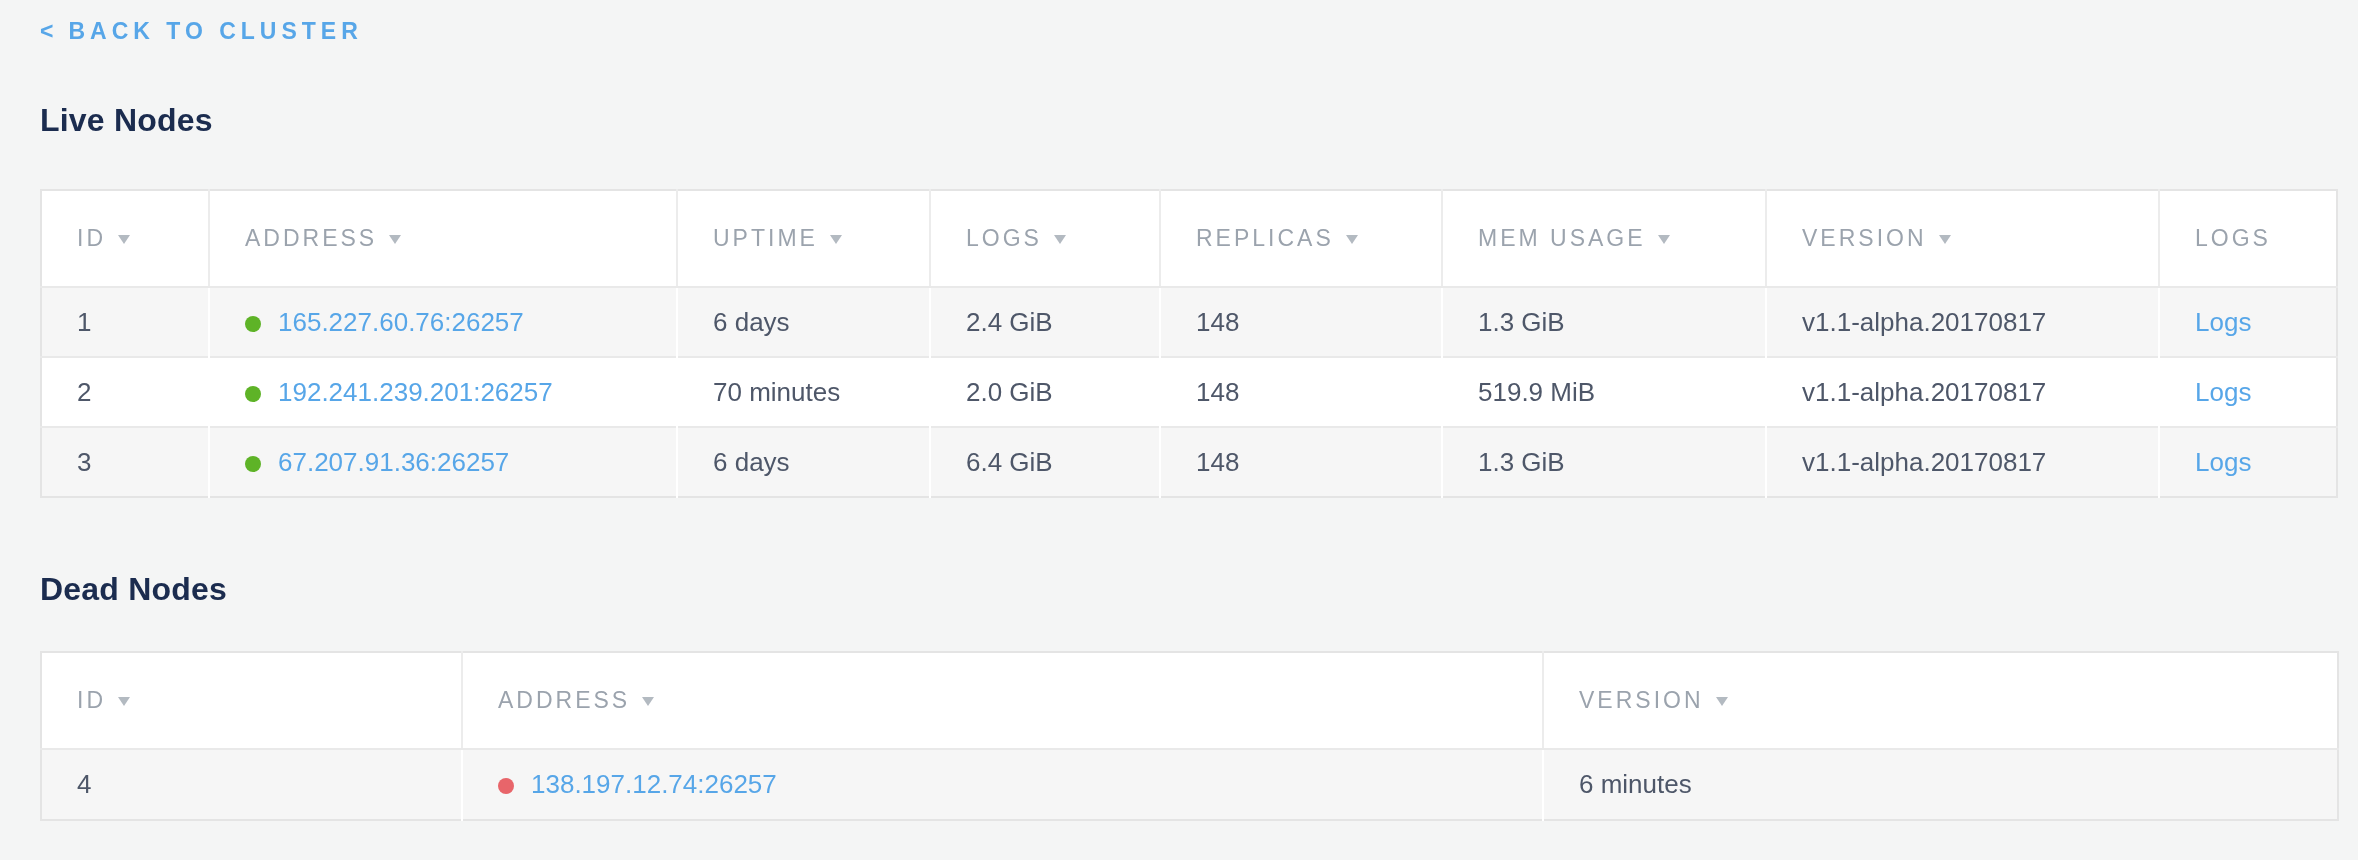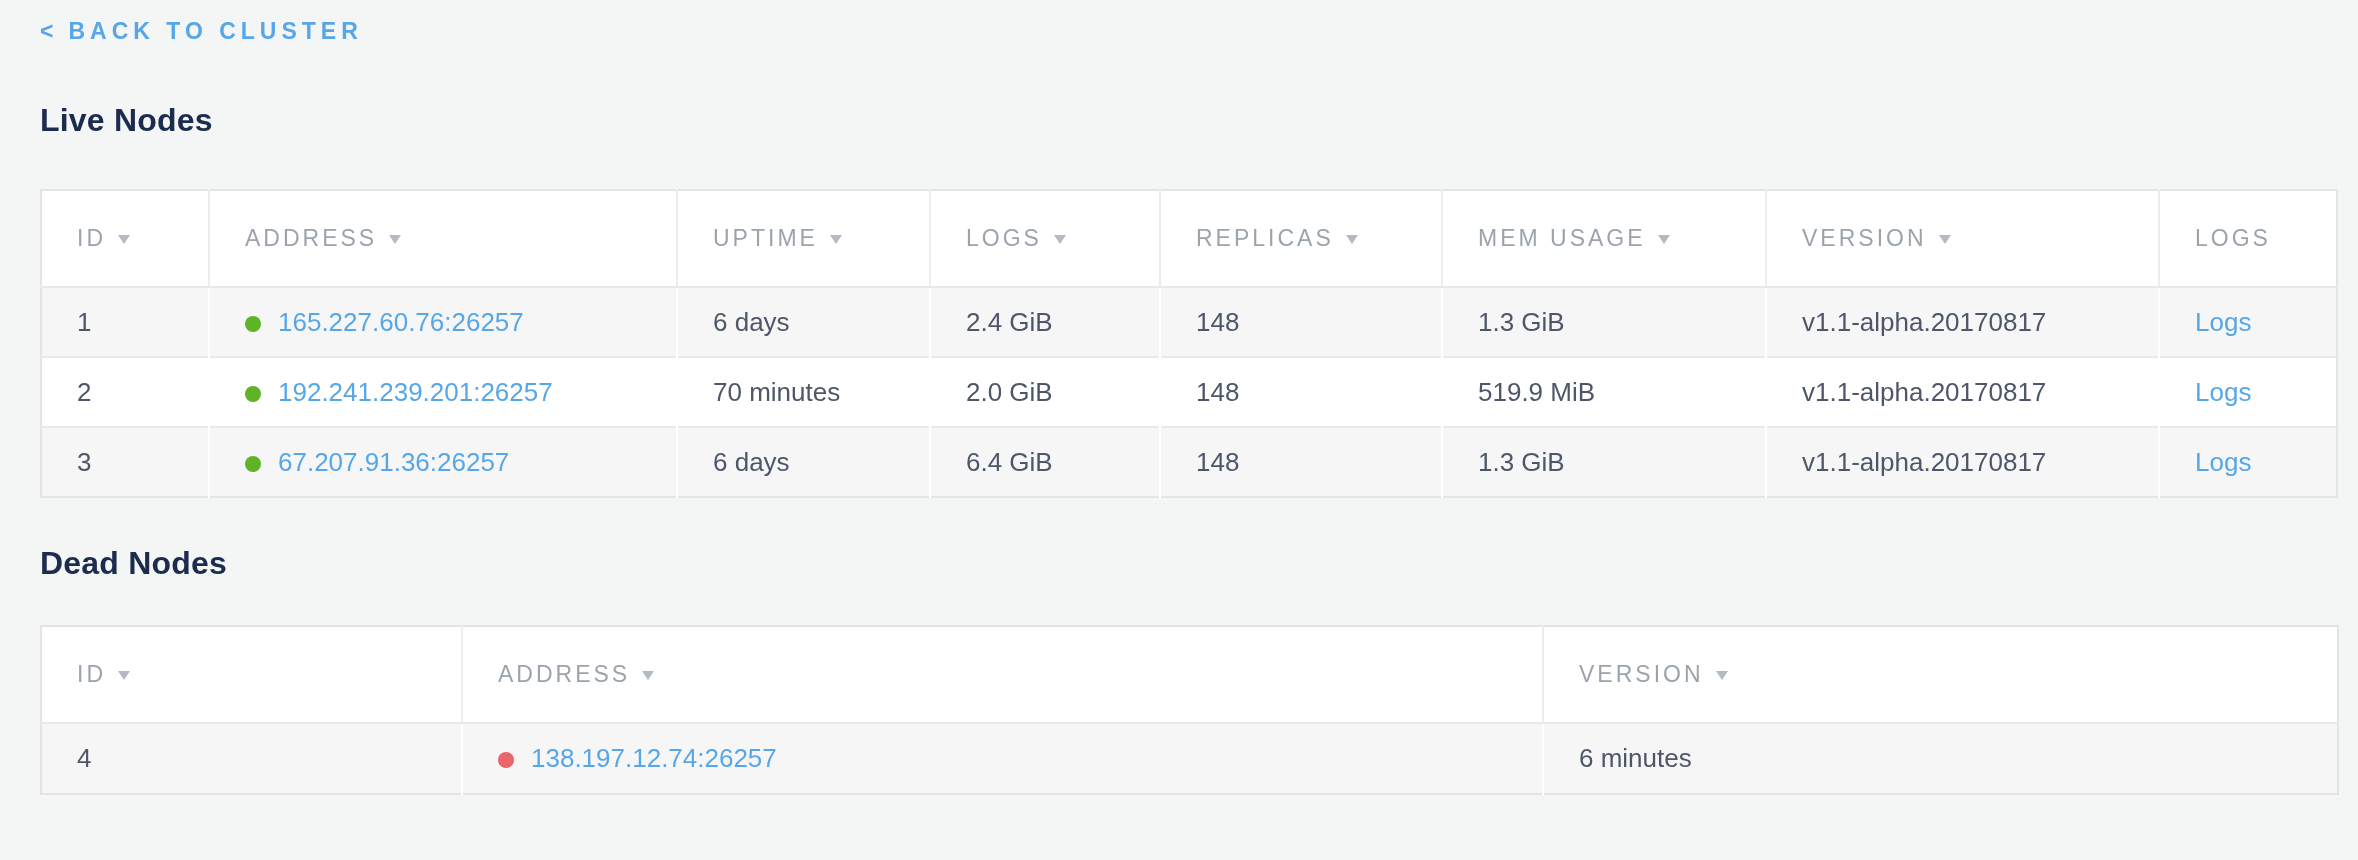--- a/index.html
+++ b/index.html
@@ -39,21 +39,21 @@
 
   h1.section-title {
     margin: 0;
     font-size: 32px;
     line-height: 56px;
     font-weight: 700;
     color: var(--heading);
     letter-spacing: 0.2px;
   }
   #live-title { margin-top: 46px; }
-  #dead-title { margin-top: 37px; }
+  #dead-title { margin-top: 63px; }
 
   table.nodes {
     border-collapse: collapse;
     table-layout: fixed;
     width: 2297px;
     background: #3b82f6;
     border: 2px solid var(--outer-border);
   }
   #live-table { margin-top: 41px; }
   #dead-table { margin-top: 34px; }

